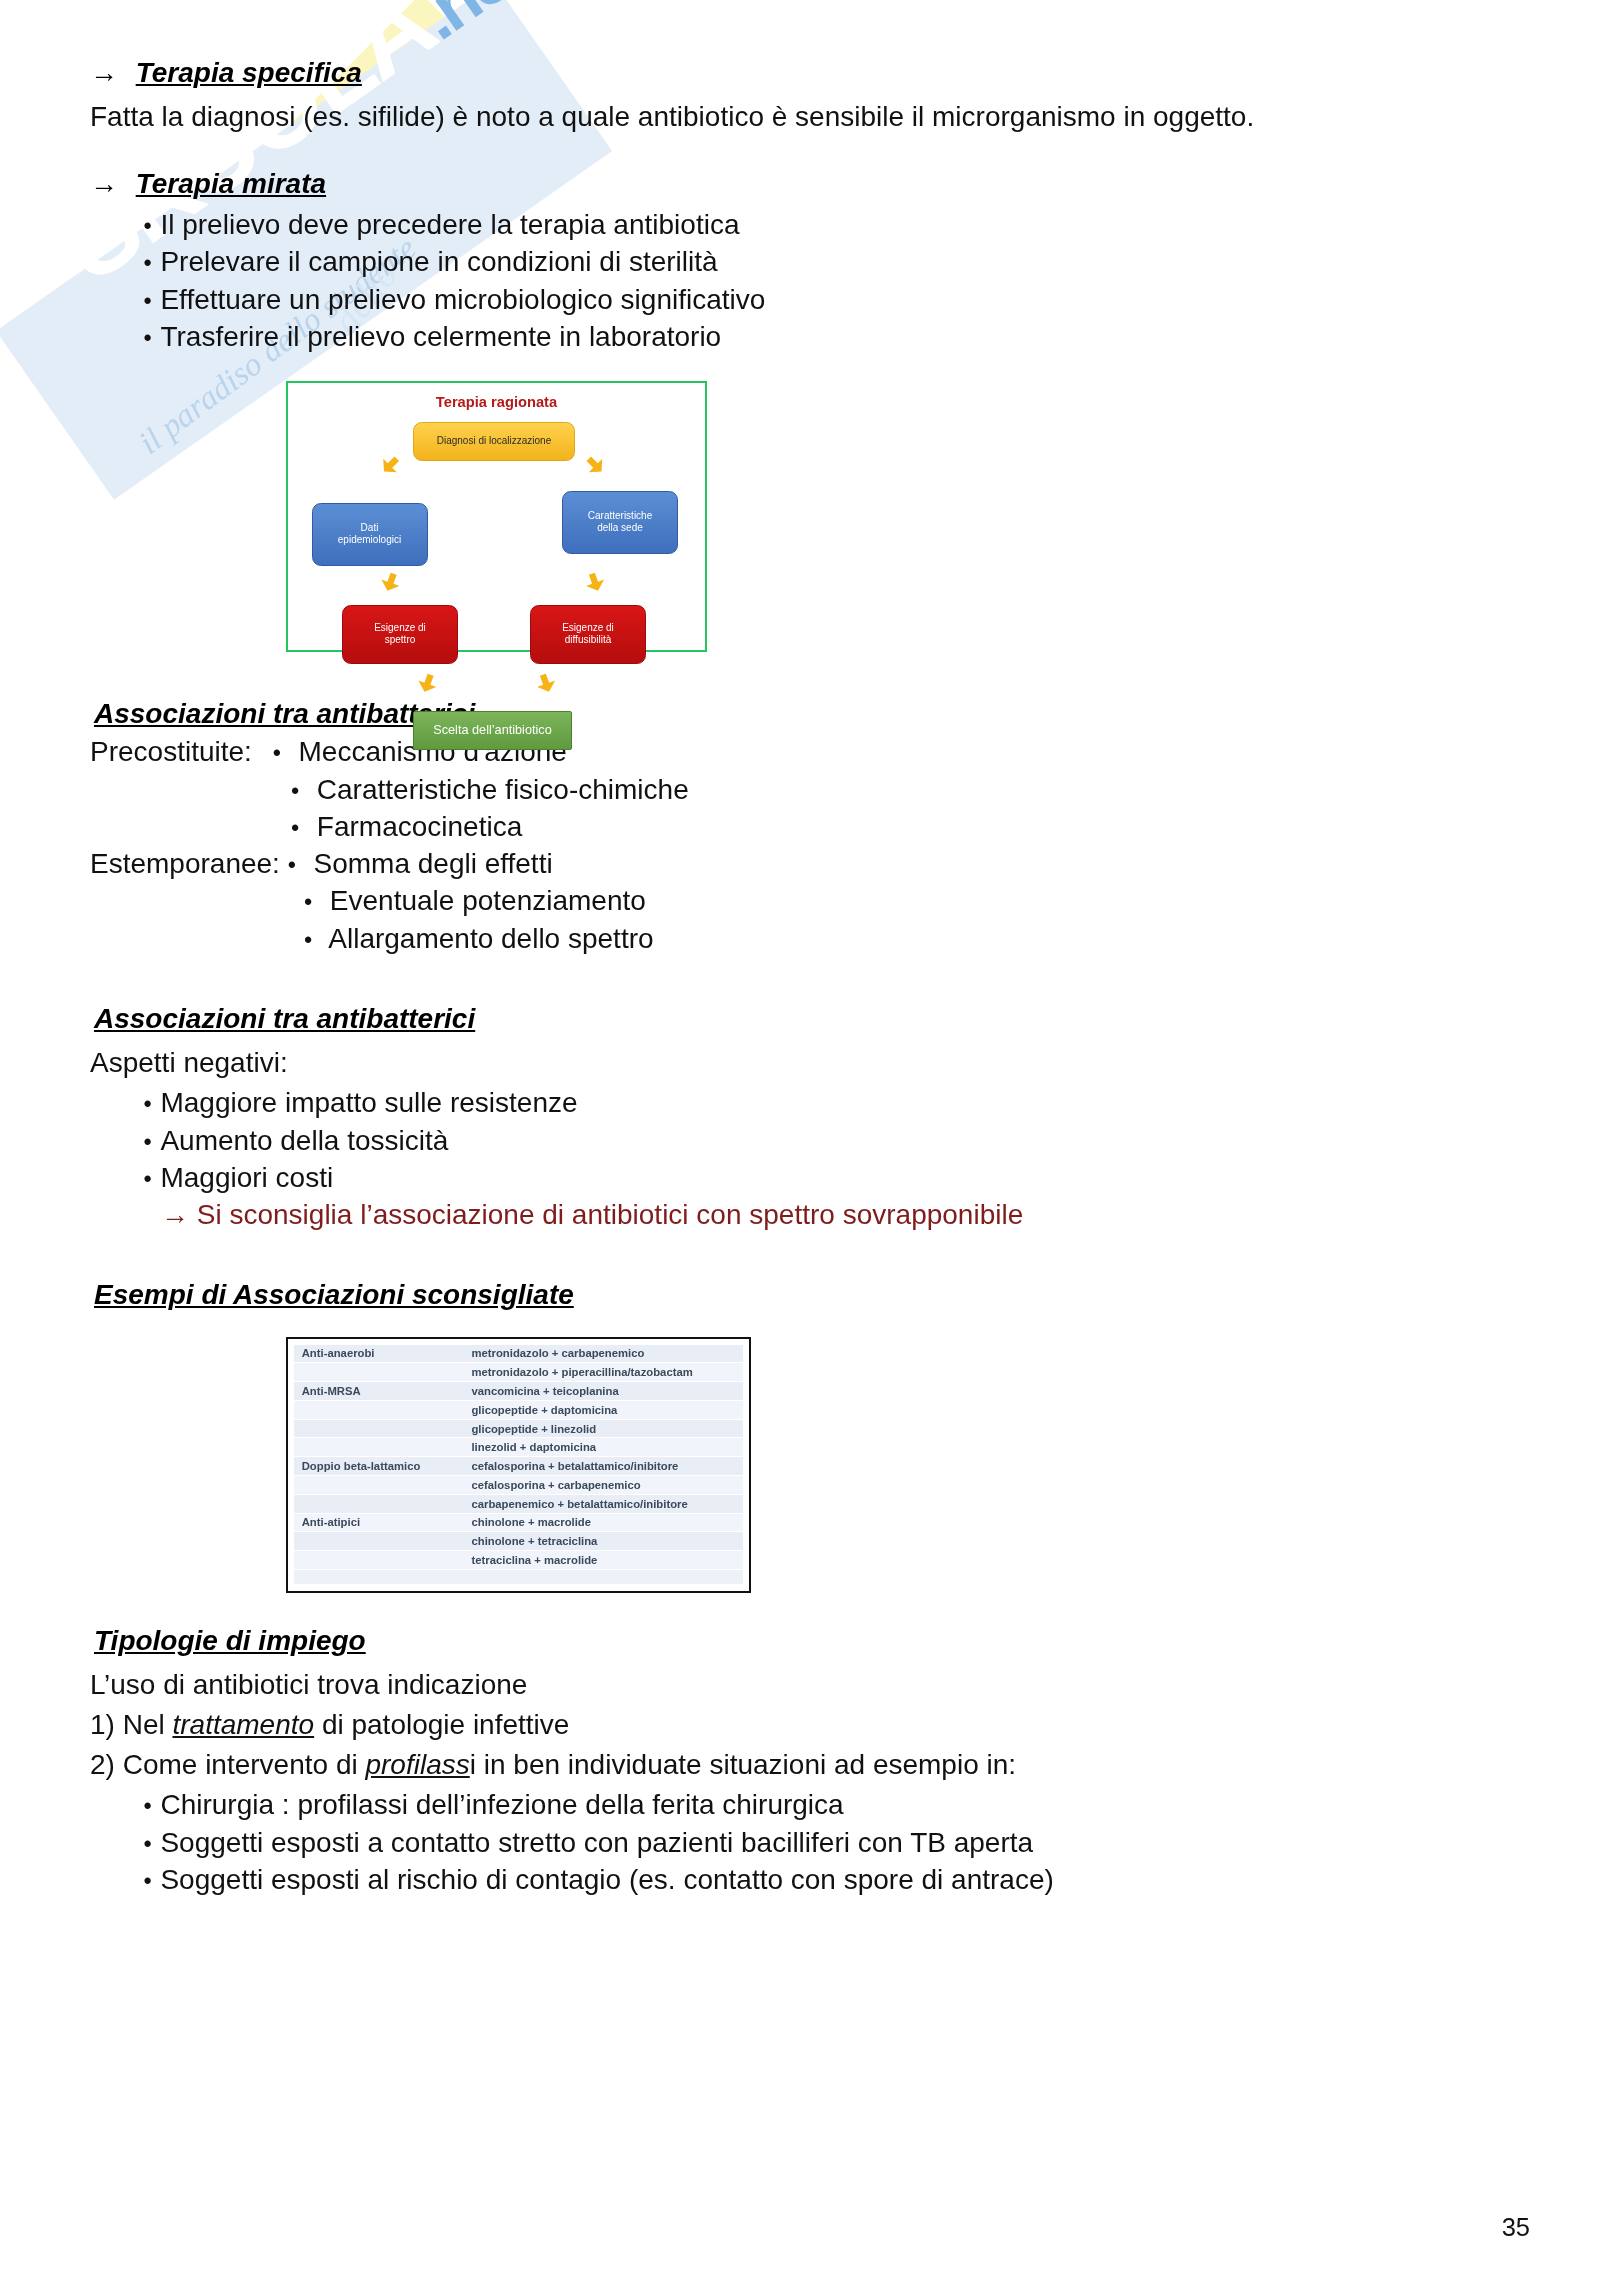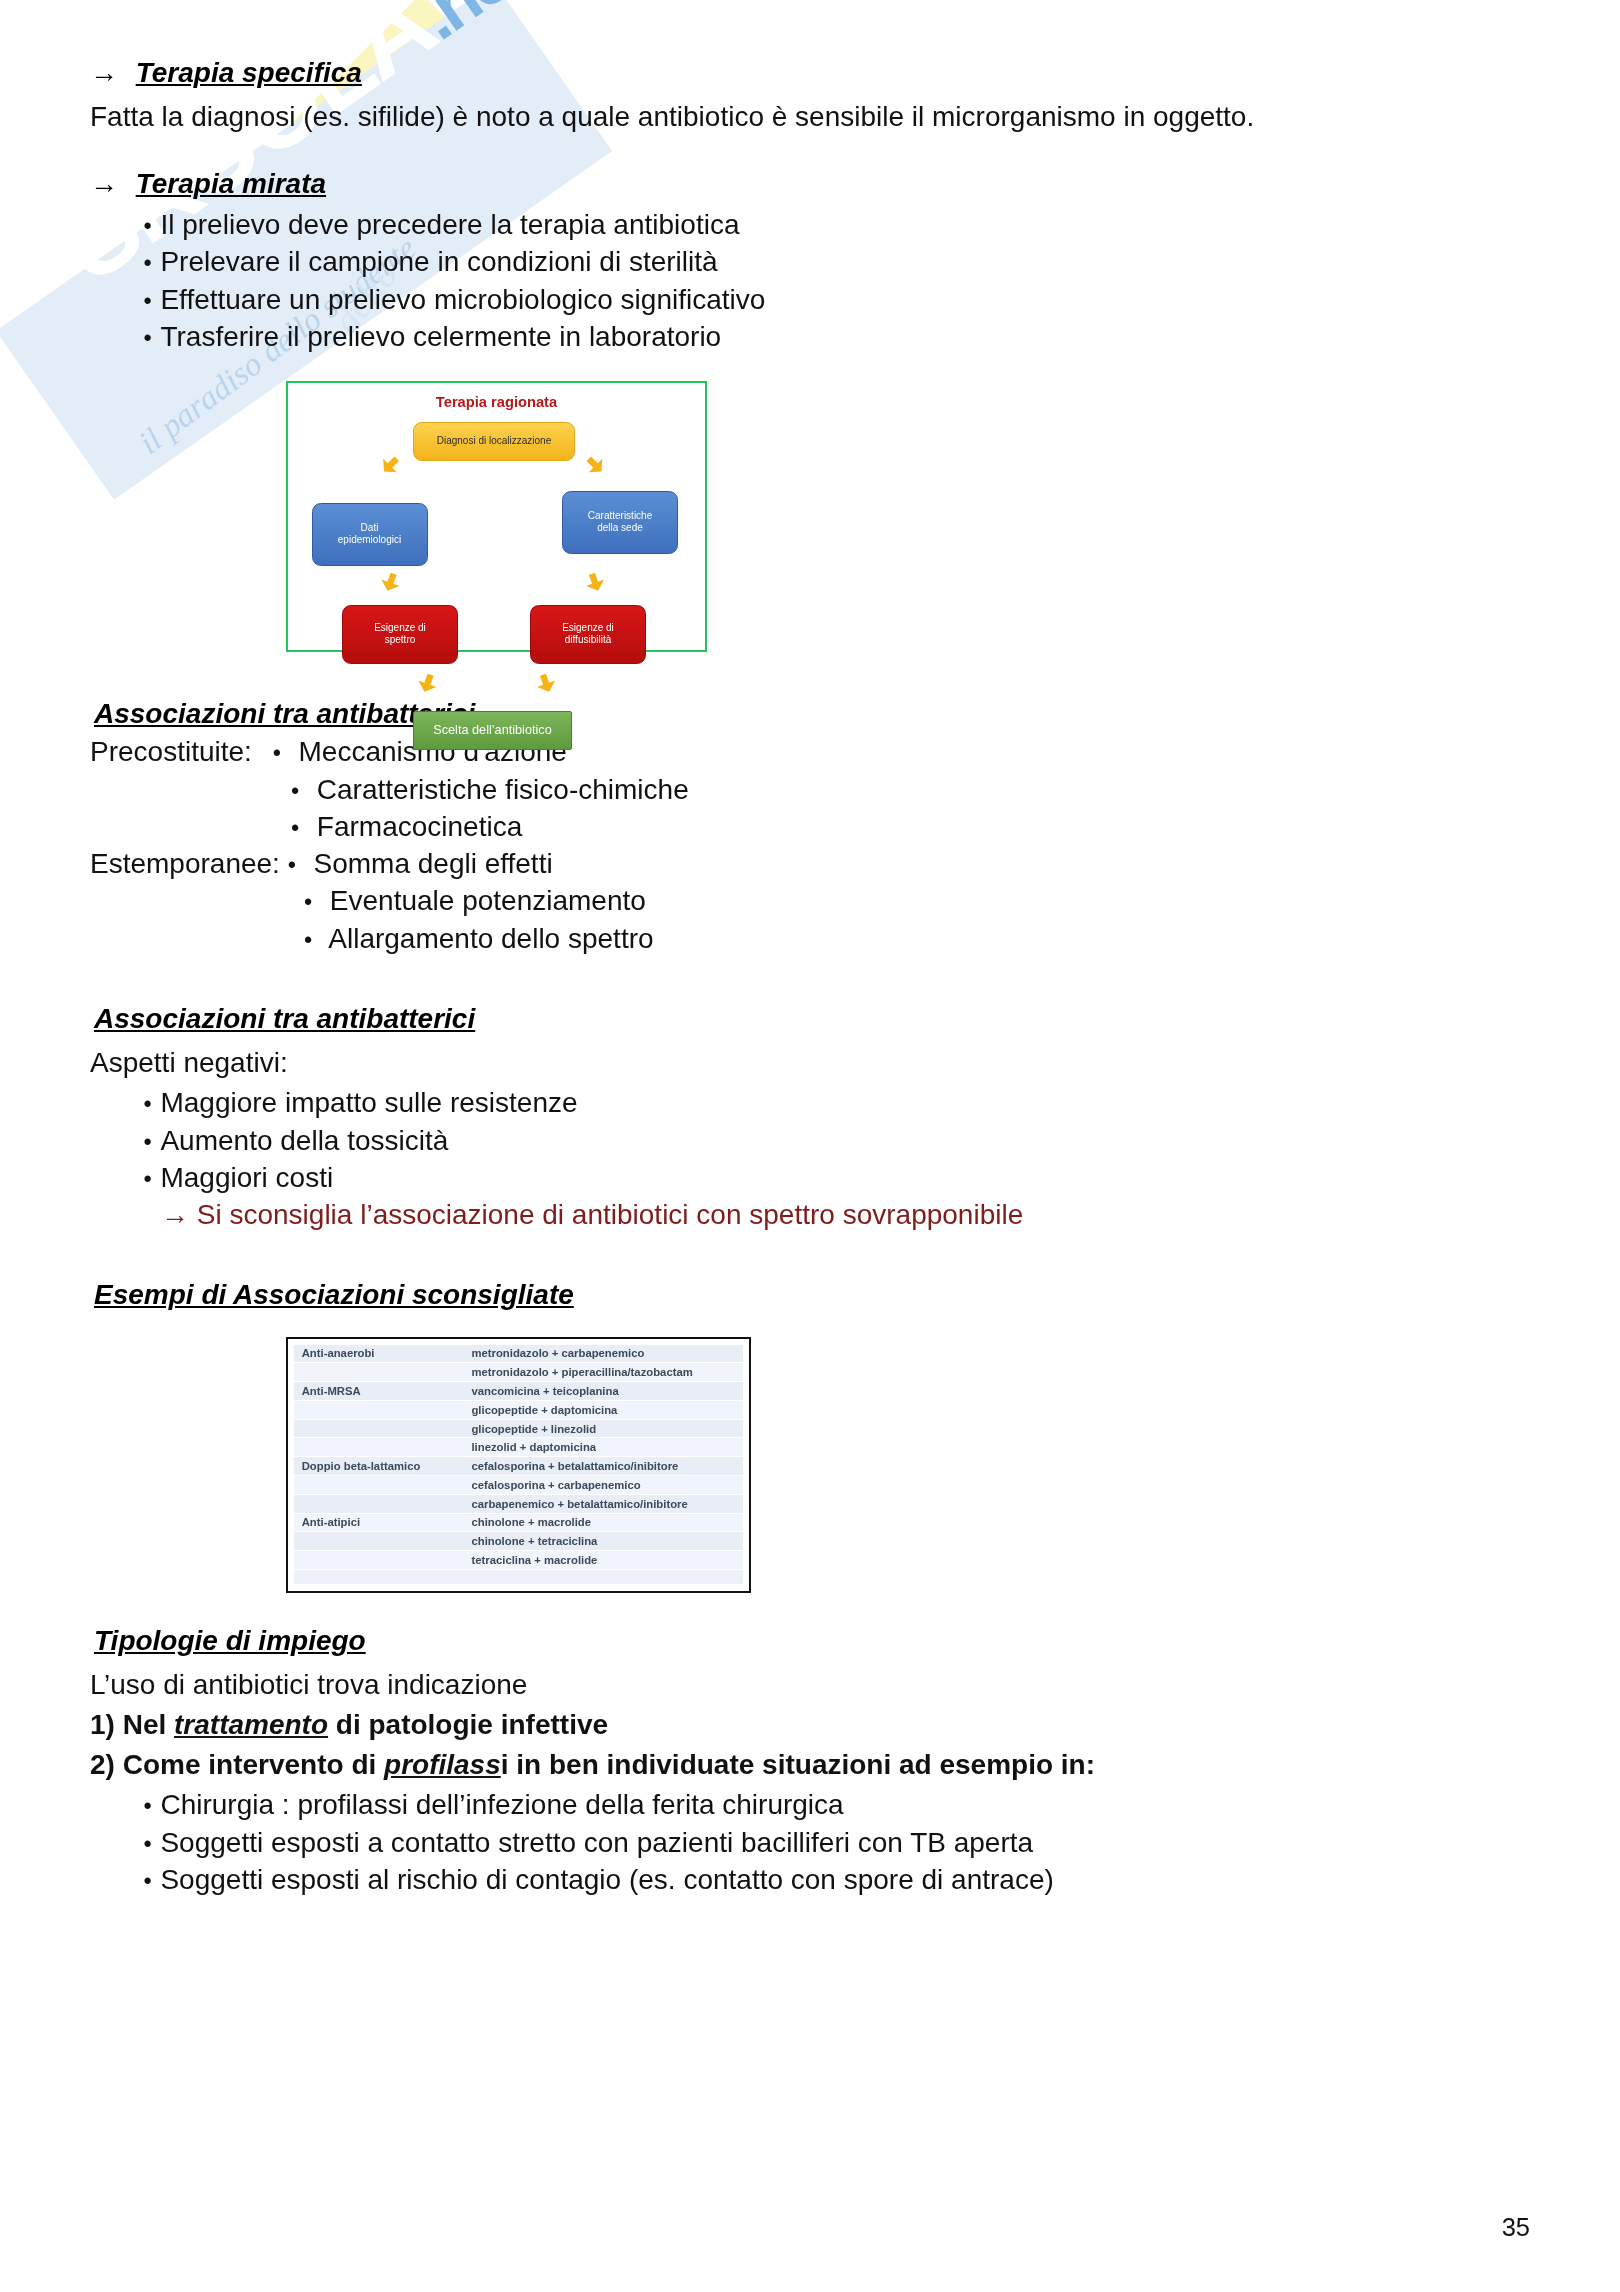--- a/index.html
+++ b/index.html
@@ -165,21 +165,20 @@
     font-size: 28px;
     line-height: 1.33;
     color: #7f1d1d;
     margin-left: 71px;
   }
   .numbered {
     font-size: 28px;
     line-height: 1.42;
     color: #111;
     margin: 0;
-    font-weight: bold;
   }
   .numbered u { text-decoration: underline; font-style: italic; }
 
   
   .diagram-wrap {
     position: relative;
     margin: 25.5px 0 0 196px;
     width: 417px;
     height: 267px;
     border: 2px solid #22c55e;

